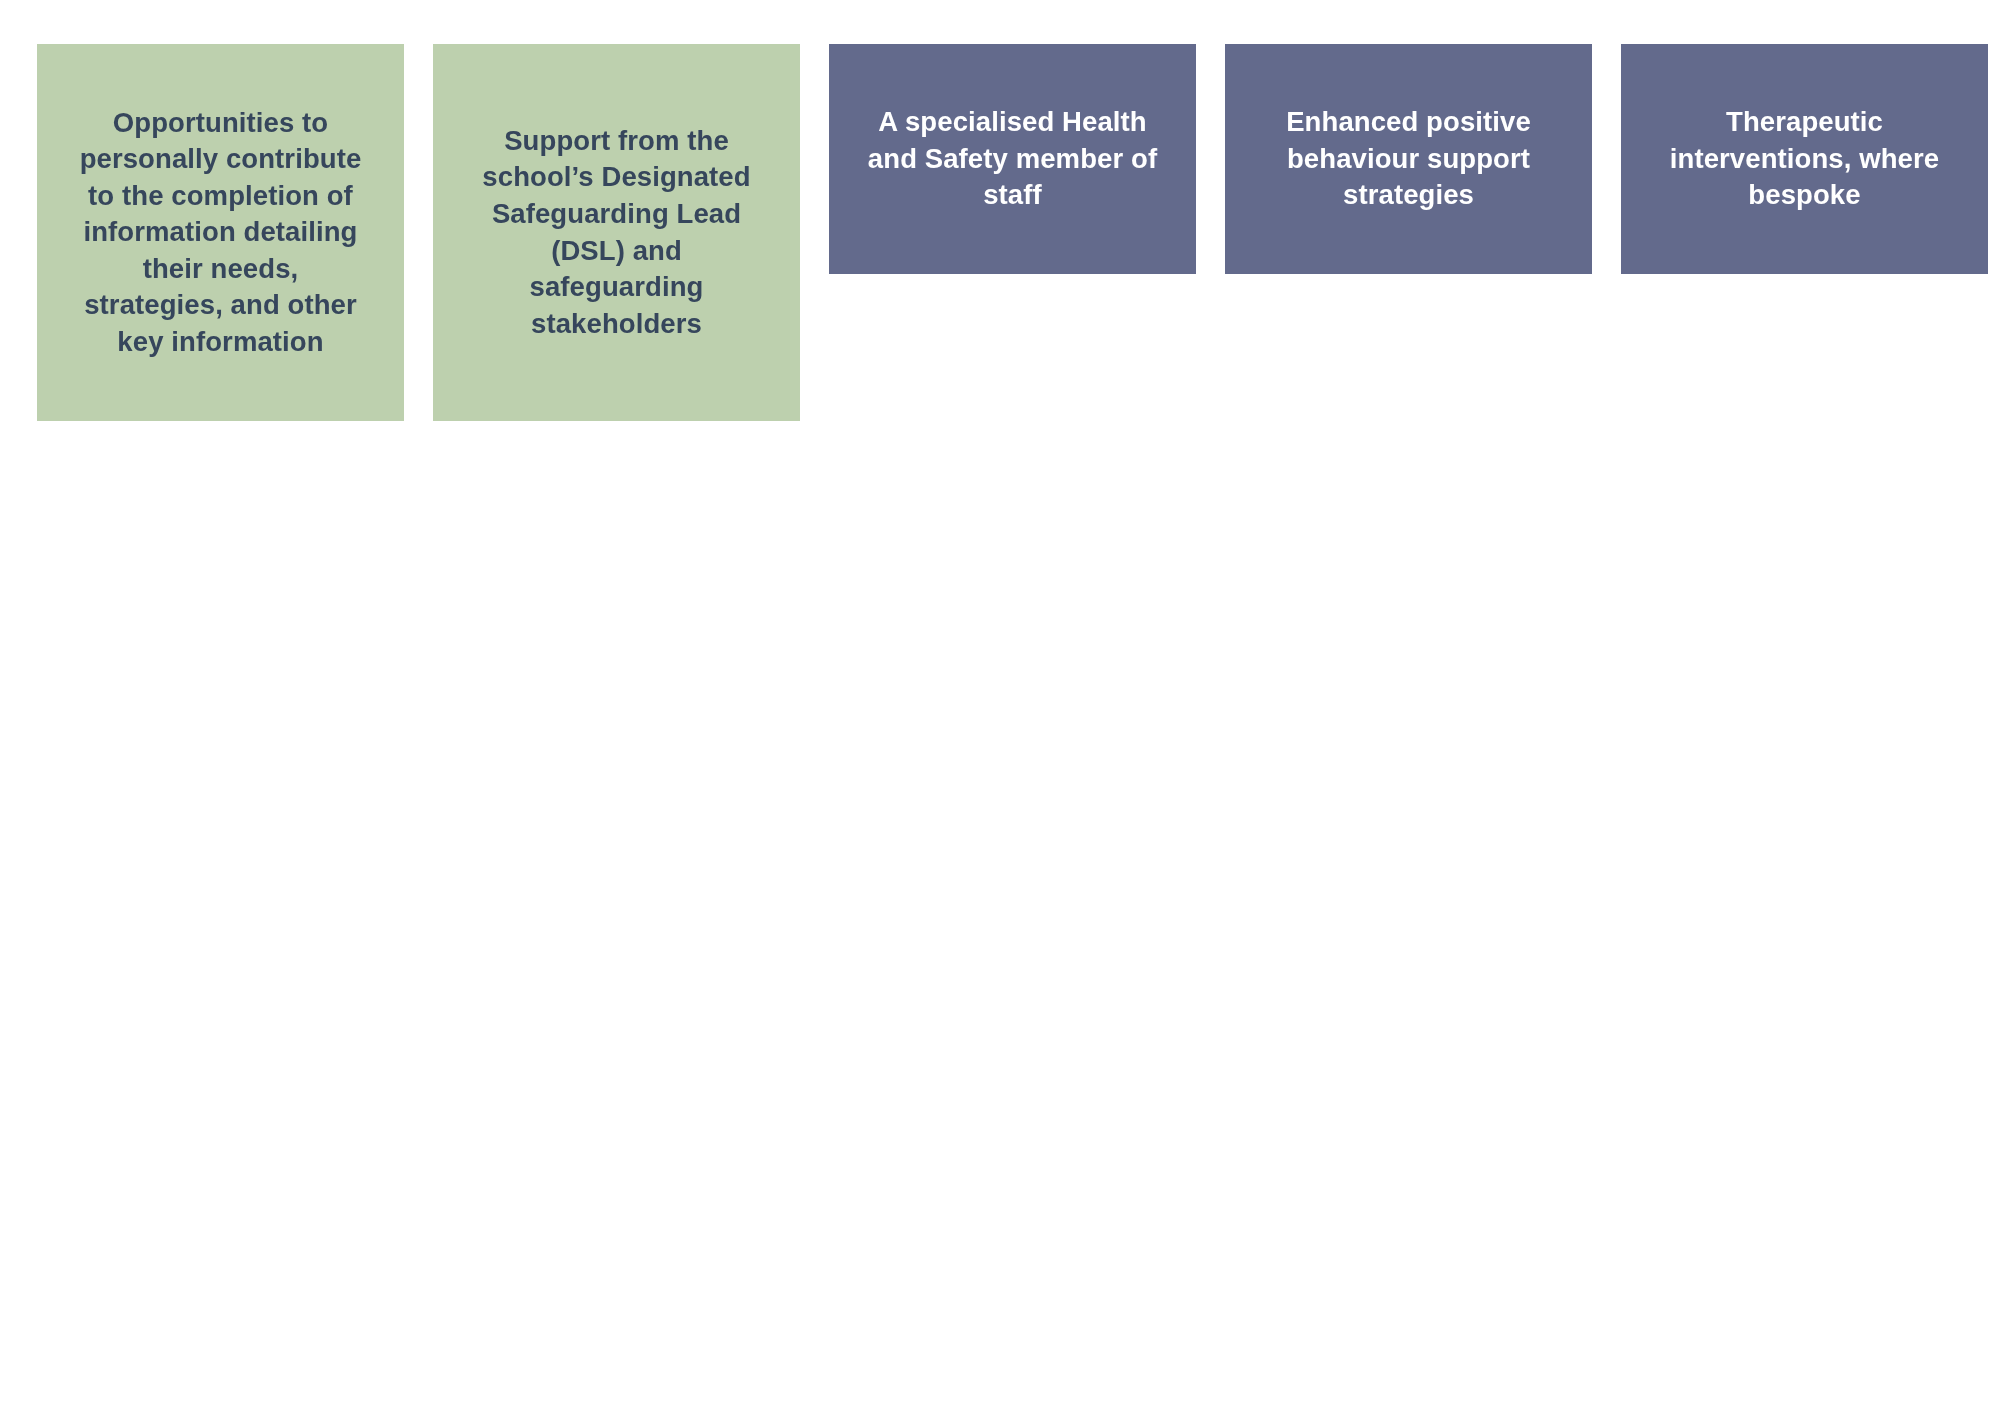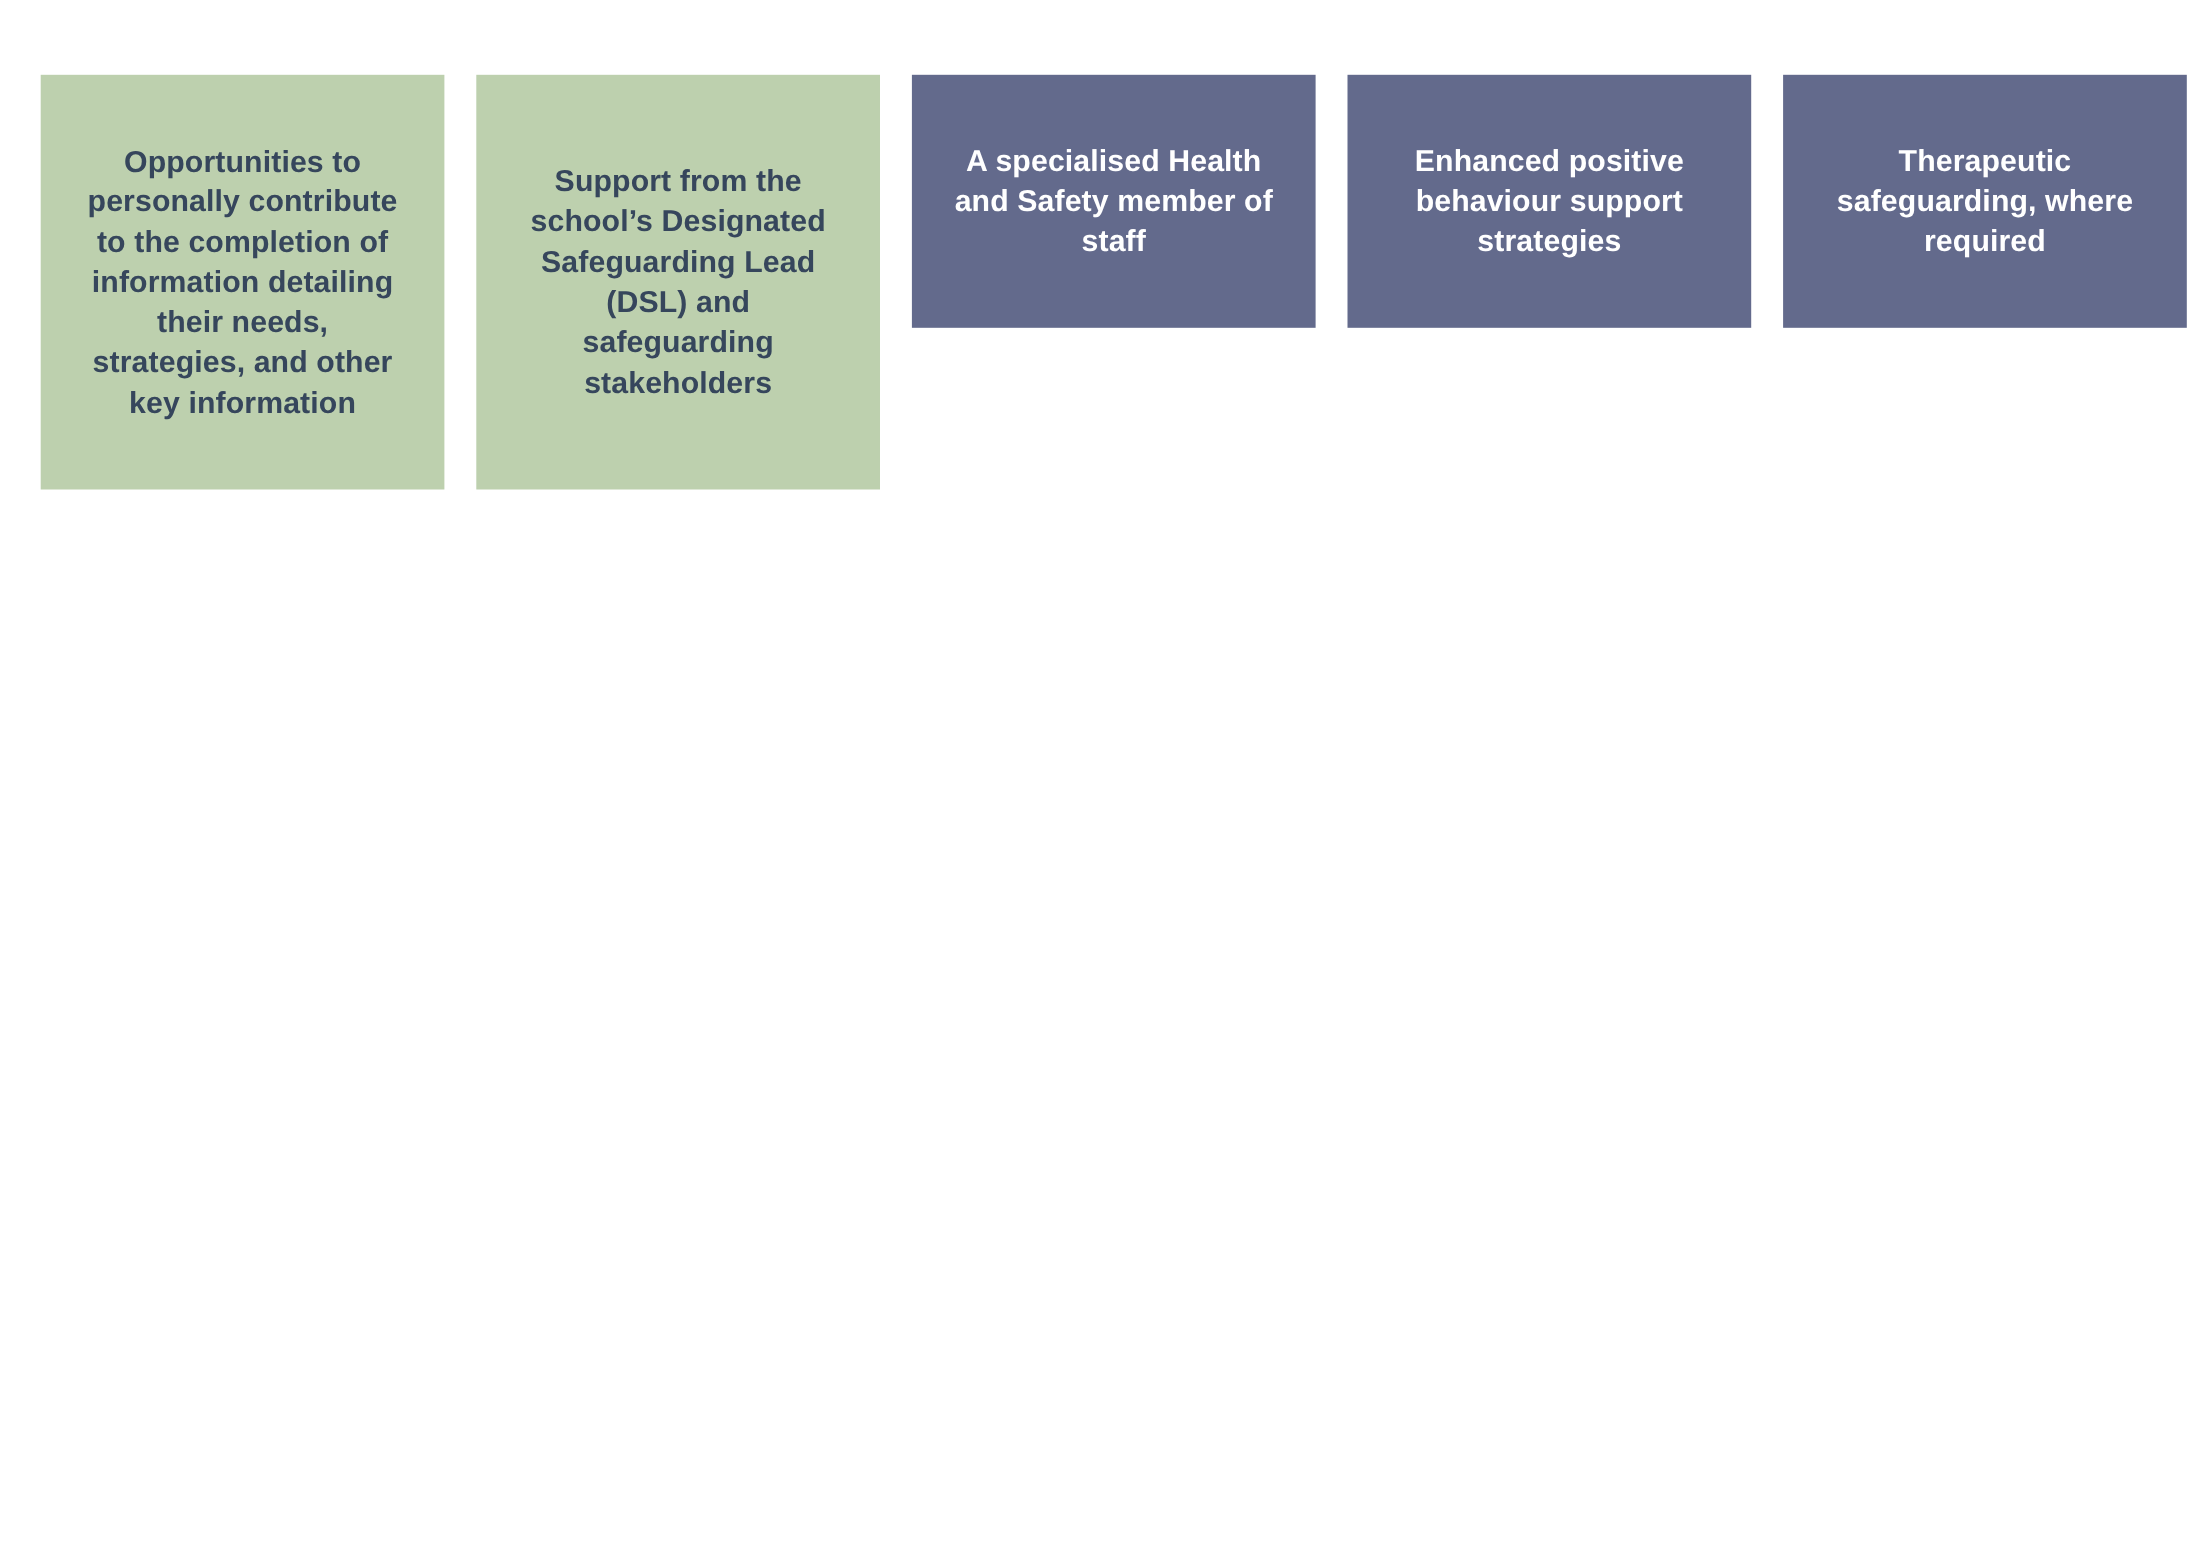--- a/index.html
+++ b/index.html
@@ -25,21 +25,20 @@
     padding: 44px 37px 0 37px;
   }
 
   .card-grid {
     display: grid;
     grid-template-columns: repeat(5, 367px);
     grid-auto-rows: auto;
     column-gap: 29px;
     row-gap: 24px;
     width: 1927px;
-    margin-top: 24px;
   }
 
   .card {
     display: flex;
     align-items: center;
     justify-content: center;
     text-align: center;
     box-sizing: border-box;
     padding: 18px 22px;
     overflow: hidden;
@@ -94,20 +93,20 @@
       <p class="card-text">Support from the school’s Designated Safeguarding Lead (DSL) and safeguarding stakeholders</p>
     </div>
 
     <div class="card row-blue">
       <p class="card-text">A specialised Health and Safety member of staff</p>
     </div>
     <div class="card row-blue">
       <p class="card-text">Enhanced positive behaviour support strategies</p>
     </div>
     <div class="card row-blue">
-      <p class="card-text">Therapeutic safeguarding, where required</p>
+      <p class="card-text">Therapeutic interventions, where bespoke</p>
     </div>
 
   </div>
 
   <div class="spacer-area"></div>
 
 </div>
 
 </body></html>

